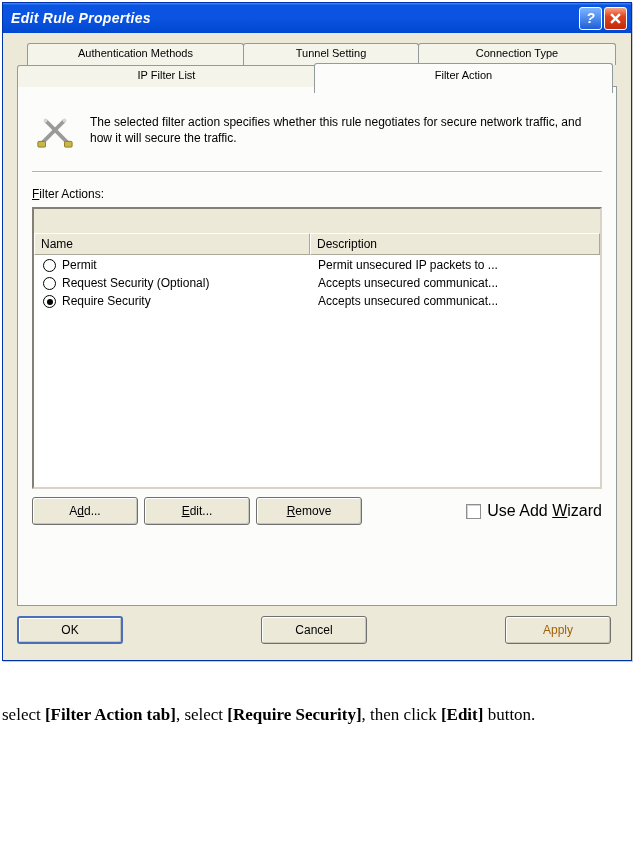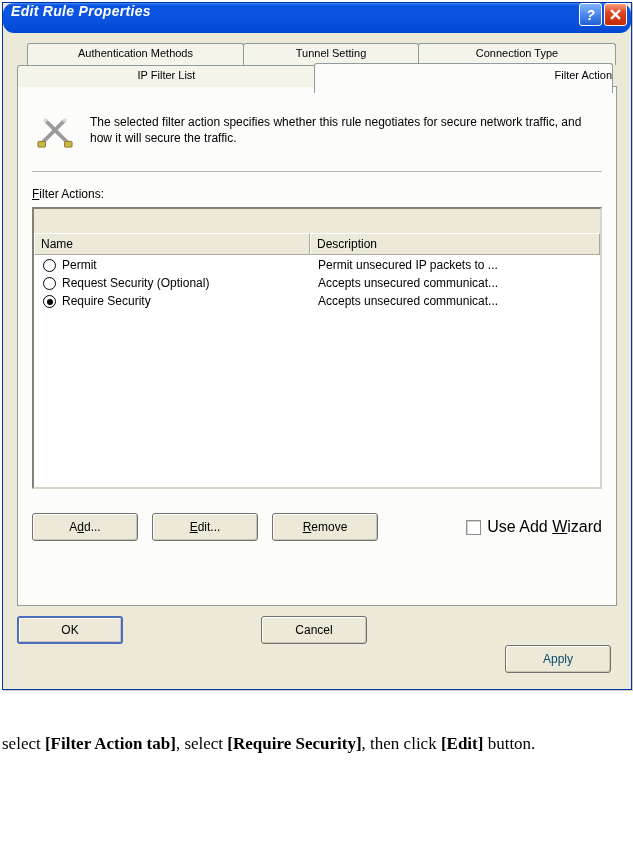--- a/index.html
+++ b/index.html
@@ -14,28 +14,27 @@
     width: 628px;
     border: 1px solid #0033aa;
     background: #ece9d8;
     box-shadow: 1px 1px 0 rgba(0,0,0,0.2);
     margin: 2px 0 0 2px;
   }
   .titlebar {
     height: 30px;
     background: linear-gradient(to bottom, #3f8cf3 0%, #0b54e2 8%, #0b54e2 50%, #0048d0 100%);
     display: flex;
-    align-items: flex-start;
+    align-items: center;
     padding: 0 4px 0 8px;
     color: #fff;
     font-weight: bold;
     font-size: 14px;
     font-style: italic;
     font-family: "Trebuchet MS", Tahoma, sans-serif;
-    border-radius: 11px;
   }
   .titlebar-text { flex: 1; letter-spacing: 0.3px; }
   .title-btn {
     width: 23px;
     height: 23px;
     border-radius: 3px;
     margin-left: 2px;
     border: 1px solid #fff;
     box-sizing: border-box;
     display: flex;
@@ -153,38 +152,38 @@
   .radio-dot.selected::after {
     content: "";
     width: 6px; height: 6px;
     background: #000;
     border-radius: 50%;
   }
   .row-name { width: 256px; }
   .row-desc { flex: 1; }
   .action-row {
     display: flex;
-    gap: 14px;
-    align-items: center;
-    margin-top: 24px;
+    gap: 6px;
+    align-items: center;
+    margin-top: 8px;
   }
   .btn {
     width: 106px;
     height: 28px;
     border: 1px solid #707070;
     background: #ece9d8;
     font-family: Tahoma, sans-serif;
     font-size: 12px;
     box-shadow: inset 1px 1px 0 #fff, inset -1px -1px 0 #c9c6b7;
     border-radius: 3px;
   }
   .btn.default {
     border: 2px solid #4a6eba;
   }
-  .btn.disabled { color: #0c4a6e; margin-top: 29px; }
+  .btn.disabled { color: #a16207; }
   .chk-wrap {
     display: flex;
     align-items: center;
     gap: 6px;
     margin-left: auto;
     font-size: 16px;
   }
   .chk {
     width: 13px;
     height: 13px;
@@ -199,21 +198,21 @@
     padding: 10px 6px 4px 0;
   }
   .instruction {
     font-family: "Times New Roman", serif;
     font-size: 17px;
     padding: 40px 24px 20px 2px;
     line-height: 1.7;
     width: 600px;
   }
   .tabs-row.bottom { position: relative; }
-  .tab.bottom-right { margin-left: -1px; text-align: right; }
+  .tab.bottom-right { margin-left: -1px; }
   .underline { text-decoration: underline; }
 </style>
 </head>
 <body>
 
 <div class="dialog">
   <div class="titlebar">
     <span class="titlebar-text">Edit Rule Properties</span>
     <div class="title-btn title-help">?</div>
     <div class="title-btn title-close">

